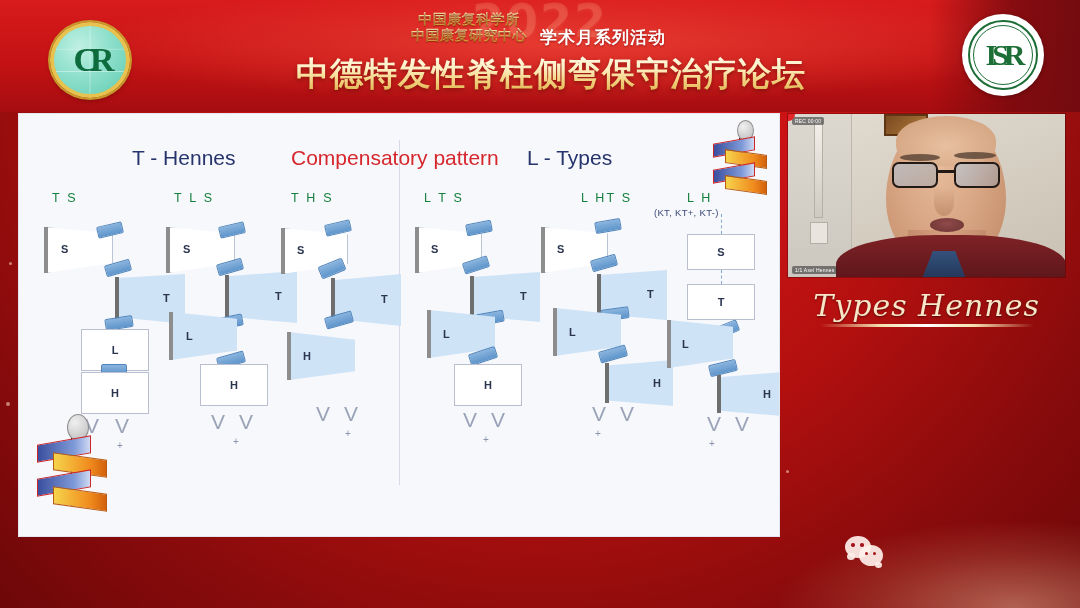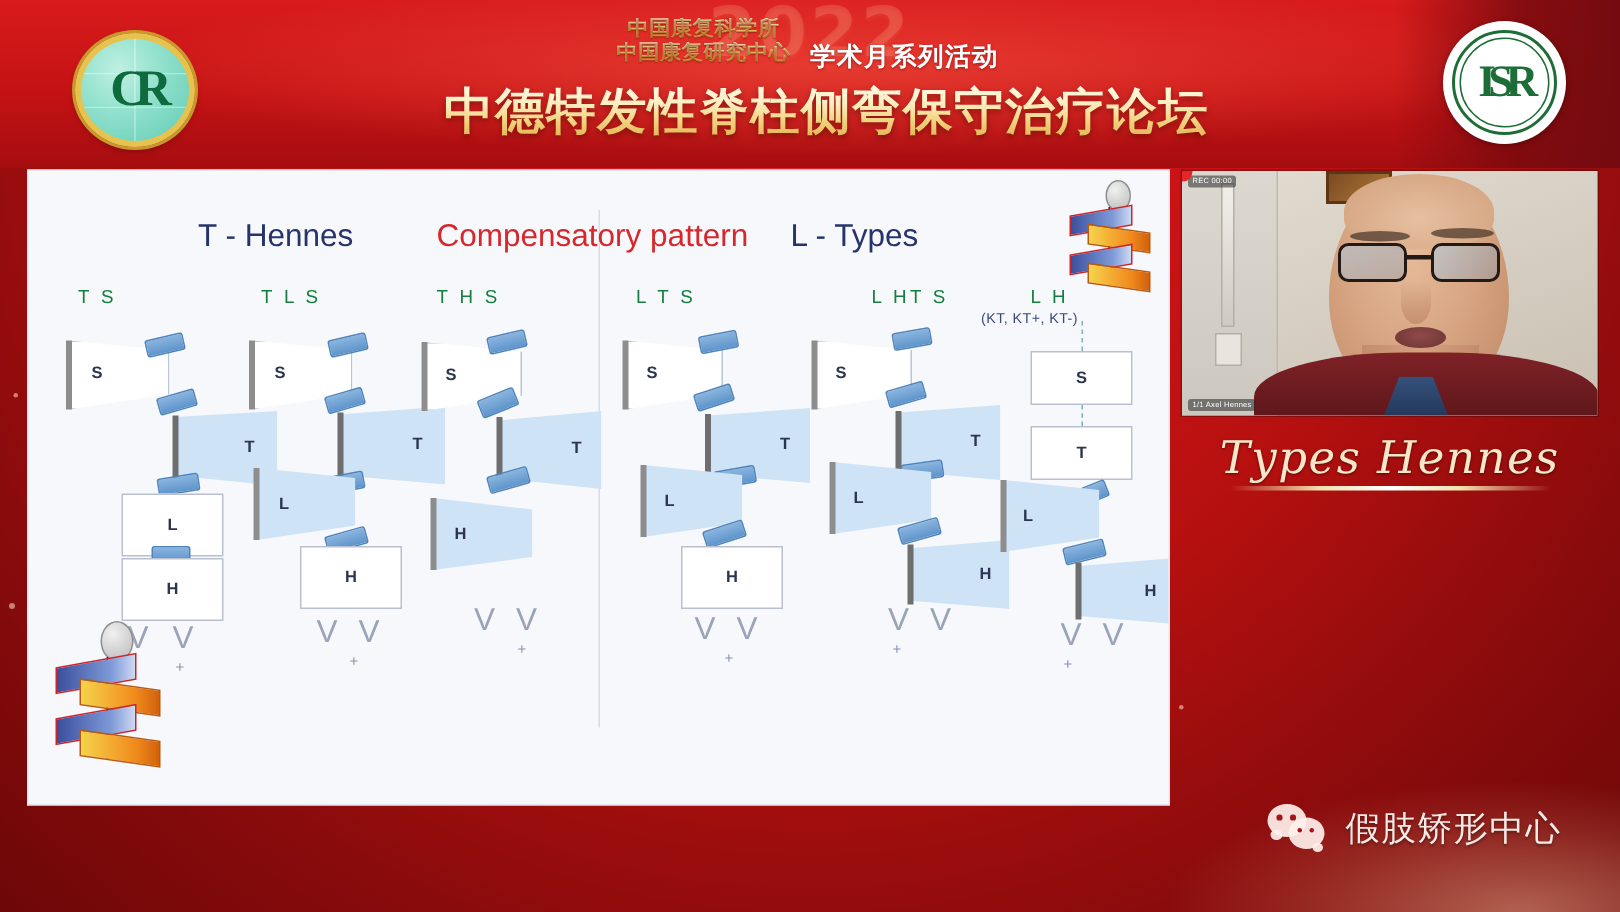--- a/index.html
+++ b/index.html
@@ -589,16 +589,15 @@
     <div id="wechat-icon">
       <div class="bub" style="left:0;top:0;width:26px;height:22px;"></div>
       <div class="dot" style="left:6px;top:7px;width:3.5px;height:3.5px;"></div>
       <div class="dot" style="left:15px;top:7px;width:3.5px;height:3.5px;"></div>
       <div class="bub" style="left:14px;top:9px;width:24px;height:21px;"></div>
       <div class="dot" style="left:20px;top:16px;width:3px;height:3px;"></div>
       <div class="dot" style="left:28px;top:16px;width:3px;height:3px;"></div>
       <div class="bub" style="left:2px;top:17px;width:8px;height:7px;"></div>
       <div class="bub" style="left:30px;top:26px;width:7px;height:6px;"></div>
     </div>
-    <div id="wechat-text">假肢矫形中心</div>
   </div>
 
 </div>
 
 </body></html>

